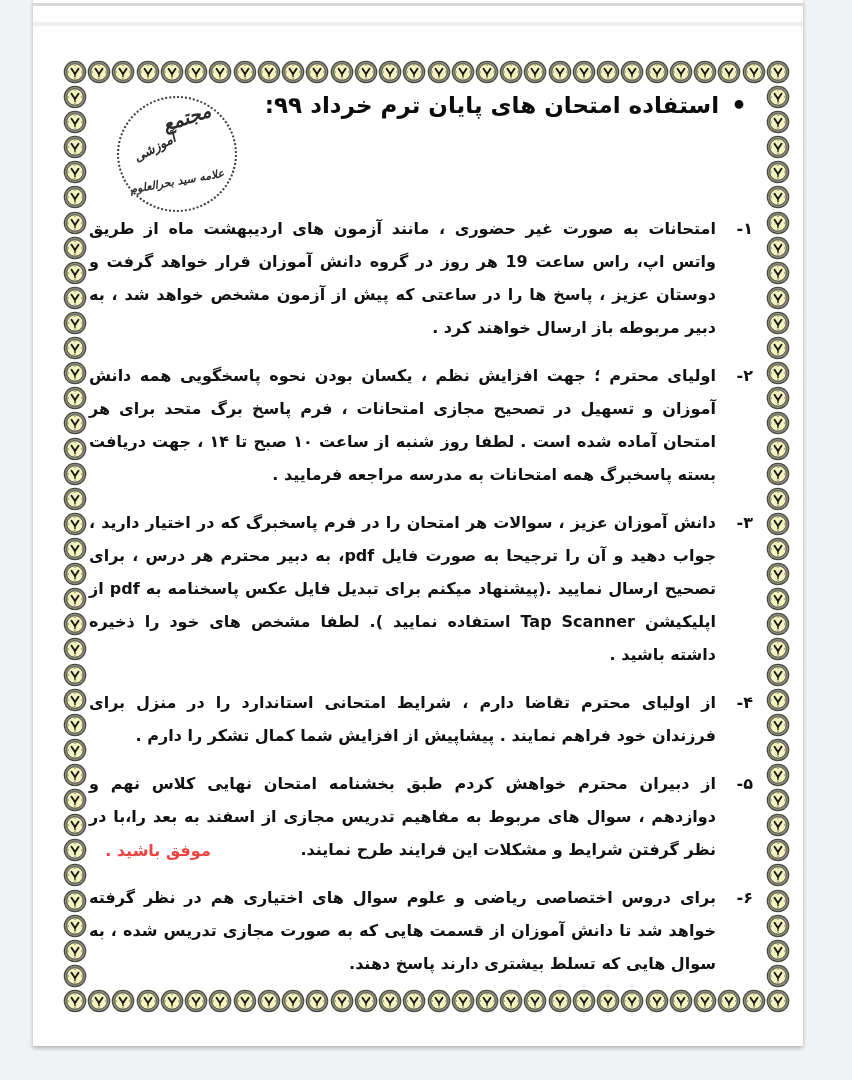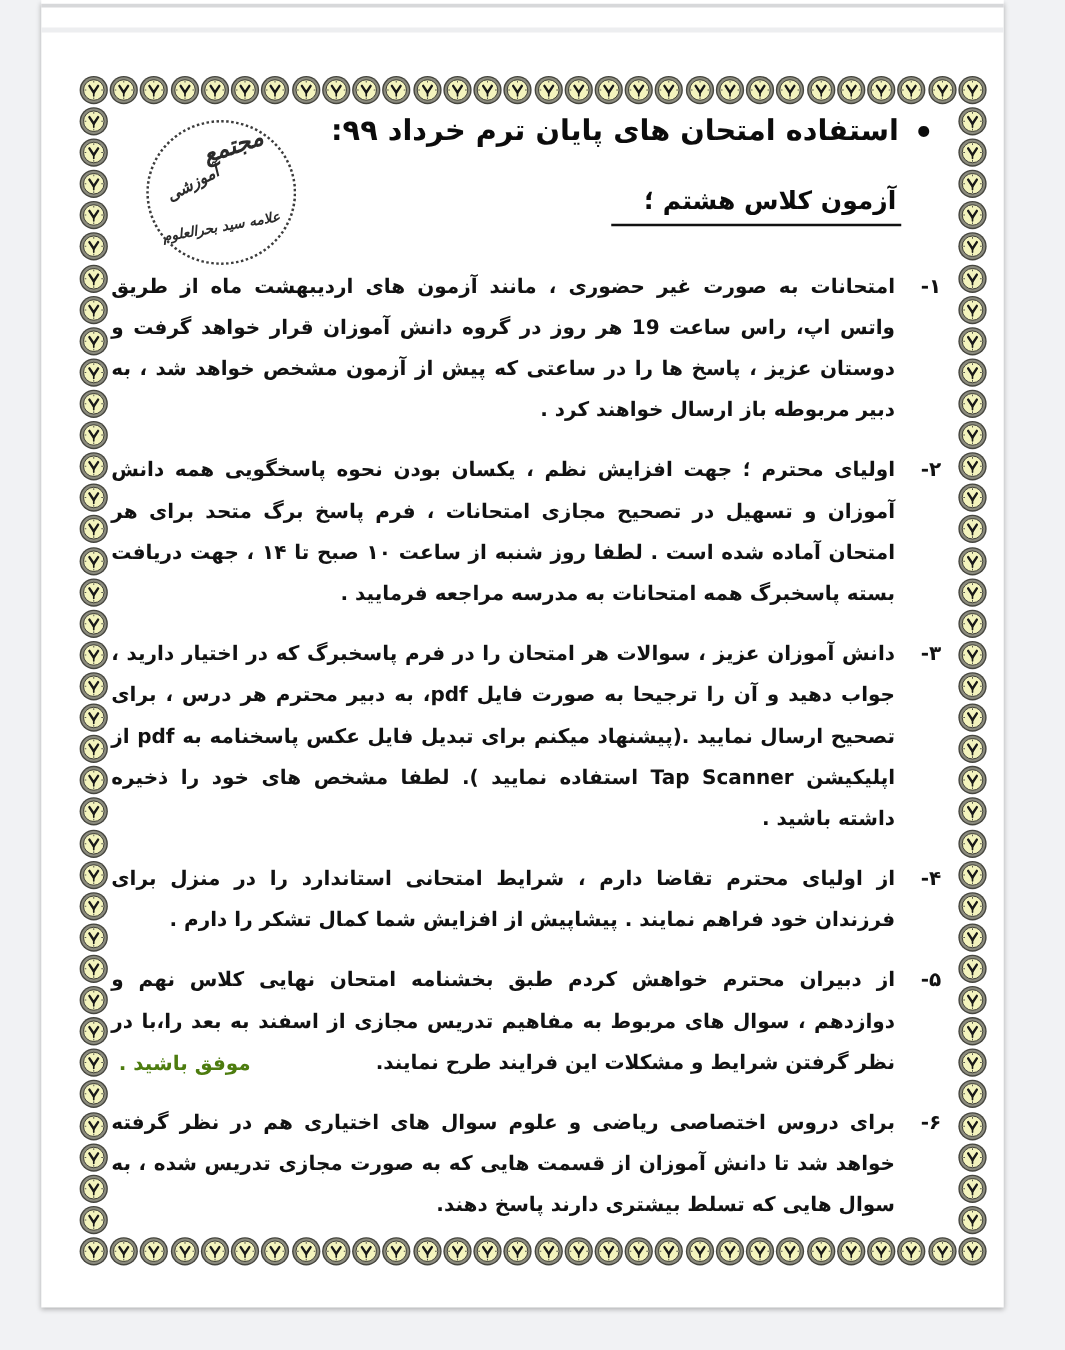--- a/index.html
+++ b/index.html
@@ -66,22 +66,22 @@
   .item .num{flex:0 0 auto;min-width:28px;}
   .item .text{flex:1;text-align:justify;}
   .item.underlined .num,
   .item.underlined .text{
     text-underline-offset:6px;
     text-decoration-thickness:1.5px;
   }
 
   .closing{
     position:absolute;left:62px;top:832px;width:126px;
-    direction:rtl;text-align:left;
-    font-size:16px;font-weight:bold;line-height:37px;color:#4d7c0f;
+    direction:rtl;text-align:center;
+    font-size:16px;font-weight:bold;line-height:37px;color:#ef4444;
   }
 </style>
 </head>
 <body>
 
 <div class="canvas">
   <div class="page">
     <div class="edge-line-1"></div>
     <div class="edge-line-2"></div>
 
@@ -1552,21 +1552,20 @@
       <span class="l1">مجتمع</span>
       <span class="l2">آموزشی</span>
       <span class="l3">علامه سید بحرالعلوم</span>
     </div>
 
     <div class="title-row">
       <span class="bullet">•</span>
       <span class="title-text">استفاده امتحان های پایان ترم خرداد  ۹۹:</span>
     </div>
 
-    <div class="subtitle">آزمون کلاس هشتم ؛</div>
 
     <div class="items">
       <div class="item">
         <span class="num">۱-</span>
         <div class="text">امتحانات به صورت غیر حضوری ، مانند آزمون های اردیبهشت ماه از طریق واتس اپ، راس ساعت 19 هر روز در گروه دانش آموزان قرار خواهد گرفت و دوستان عزیز ، پاسخ ها را در ساعتی که پیش از آزمون مشخص خواهد شد ، به دبیر مربوطه باز ارسال خواهند کرد .</div>
       </div>
       <div class="item underlined">
         <span class="num">۲-</span>
         <div class="text">اولیای محترم ؛ جهت افزایش نظم ، یکسان بودن نحوه پاسخگویی همه دانش آموزان و تسهیل در تصحیح مجازی امتحانات ، فرم پاسخ برگ متحد برای هر امتحان آماده شده است .  لطفا  روز شنبه از ساعت ۱۰ صبح تا ۱۴ ، جهت دریافت بسته پاسخبرگ همه امتحانات به مدرسه مراجعه فرمایید .</div>
       </div>

